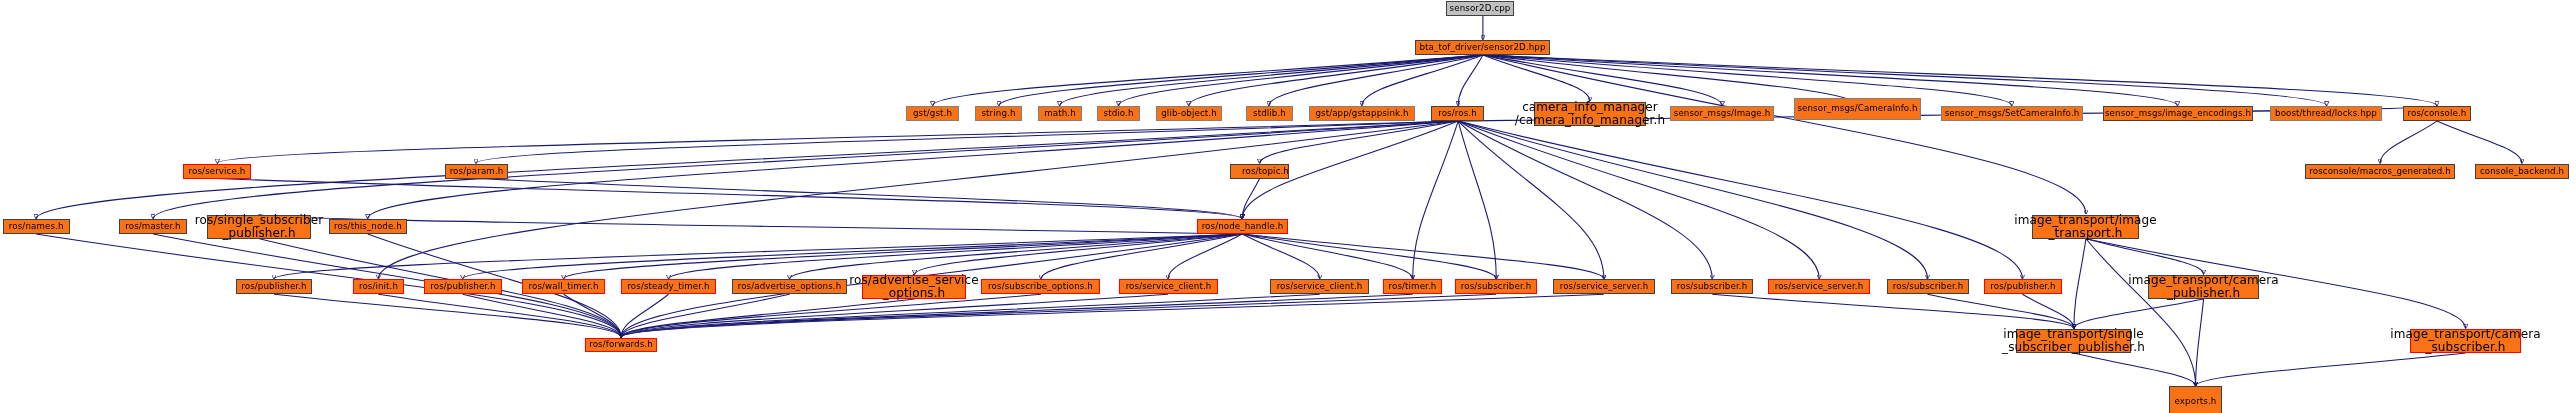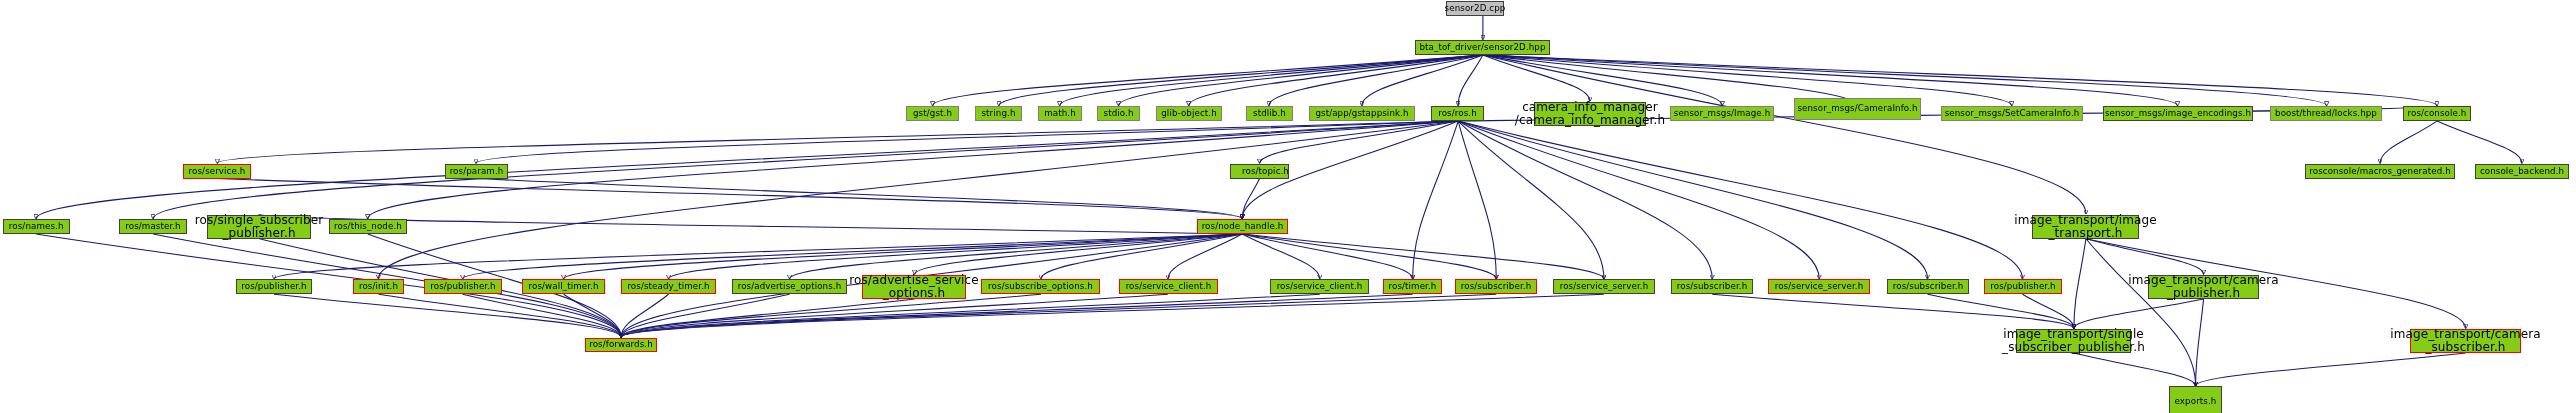--- a/index.html
+++ b/index.html
@@ -1,19 +1,19 @@
 <!DOCTYPE html>
 <html style="font-size:10.7px"><head>
 <meta charset="utf-8">
 <style>
   html,body{margin:0;padding:0;background:#ffffff;}
   #canvas{position:relative;width:2576px;height:414px;background:#ffffff;
           font-family:"DejaVu Sans","Liberation Sans",sans-serif;overflow:hidden;}
   .node{position:absolute;box-sizing:border-box;display:flex;align-items:center;
-        justify-content:center;text-align:center;background:#84cc16;
+        justify-content:center;text-align:center;background:#f97316;
         border:0.7px solid #808080;color:#000000;font-size:8.7px;line-height:1.08;
         white-space:pre;letter-spacing:0.1px;}
   .node.root{background:#c0c0c0;border:1.3px solid #404040;}
   .node.strong{border:1.3px solid #404040;}
   .node.red{border:1.3px solid #ff0000;}
   svg.edges{position:absolute;left:0;top:0;width:2576px;height:414px;overflow:visible;}
   svg.edges path,svg.edges line{fill:none;stroke:#191970;stroke-width:1.6px;}
   .lbl2{font-size:12px;line-height:1.12;}
 </style>
 </head>
@@ -103,21 +103,21 @@
         <path d="M3296,447 C3199,466.8 3102,475.6 3102,491" marker-end="url(#ah)"></path>
         <path d="M3296,447 C3290,505.5 3284,531.5 3284,577" marker-end="url(#ah)"></path>
         <path d="M3102,528 C3193,550.05 3284,559.85 3284,577" marker-end="url(#ah)"></path>
         <path d="M3688,528 C3486,550.05 3284,559.85 3284,577" marker-end="url(#ah)"></path>
         <path d="M2561,440 C2831.5,462.95 3102,473.15 3102,491" marker-end="url(#ah)"></path>
         <path d="M2883,440 C2992.5,462.95 3102,473.15 3102,491" marker-end="url(#ah)"></path>
         <path d="M3025,440 C3063.5,462.95 3102,473.15 3102,491" marker-end="url(#ah)"></path>
       </g>
   </svg>
   <div id="node-layer">
-      <div class="node root" style="left: 1446px; top: 1.3px; width: 58px; height: 14.7px;">sensor2D.cpp</div>
+      <div class="node root" style="left: 1446px; top: 1.3px; width: 68px; height: 14.7px;">sensor2D.cpp</div>
       <div class="node strong" style="left: 1415px; top: 40px; width: 135px; height: 14.7px;">bta_tof_driver/sensor2D.hpp</div>
       <div class="node" style="left: 906px; top: 106px; width: 53px; height: 14.7px;">gst/gst.h</div>
       <div class="node" style="left: 975px; top: 106px; width: 47px; height: 14.7px;">string.h</div>
       <div class="node" style="left: 1038px; top: 106px; width: 44px; height: 14.7px;">math.h</div>
       <div class="node" style="left: 1097px; top: 106px; width: 43px; height: 14.7px;">stdio.h</div>
       <div class="node" style="left: 1156px; top: 106px; width: 66px; height: 14.7px;">glib-object.h</div>
       <div class="node" style="left: 1246px; top: 106px; width: 47px; height: 14.7px;">stdlib.h</div>
       <div class="node" style="left: 1309px; top: 106px; width: 106px; height: 14.7px;">gst/app/gstappsink.h</div>
       <div class="node strong" style="left: 1431px; top: 106px; width: 53px; height: 14.7px;">ros/ros.h</div>
       <div class="node strong lbl2" style="left: 1534px; top: 102px; width: 112px; height: 24px;">camera_info_manager

